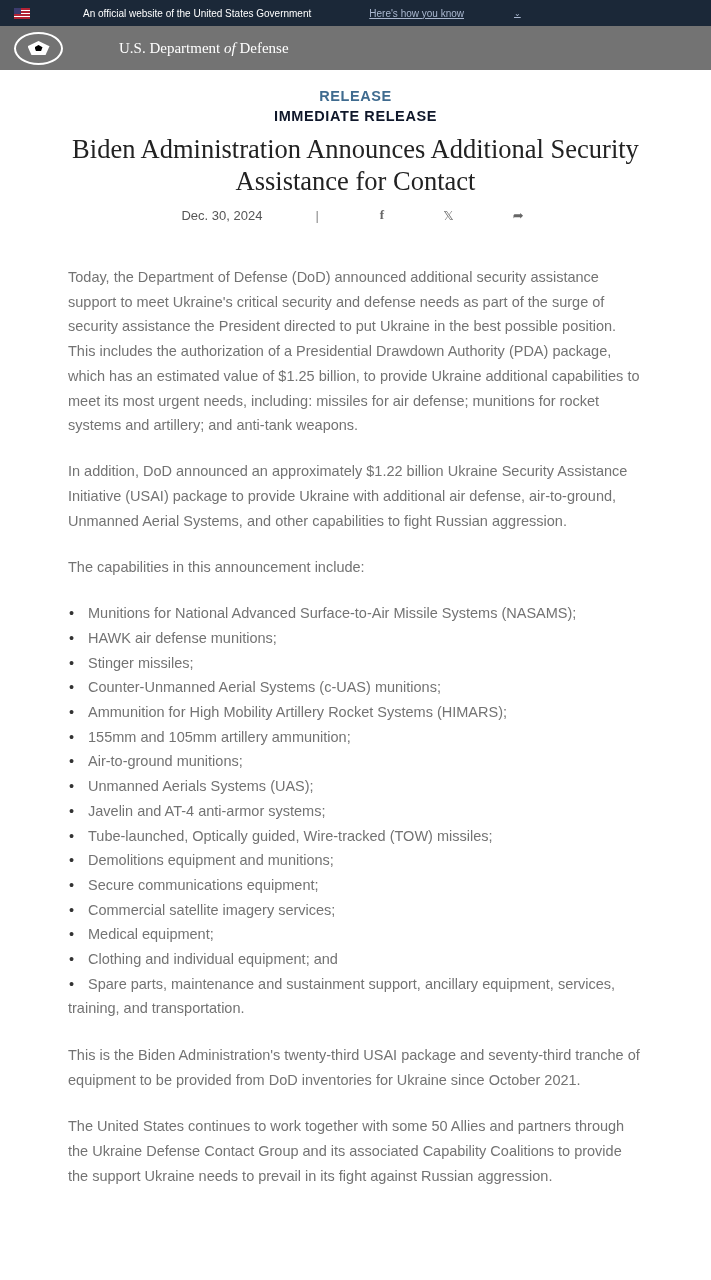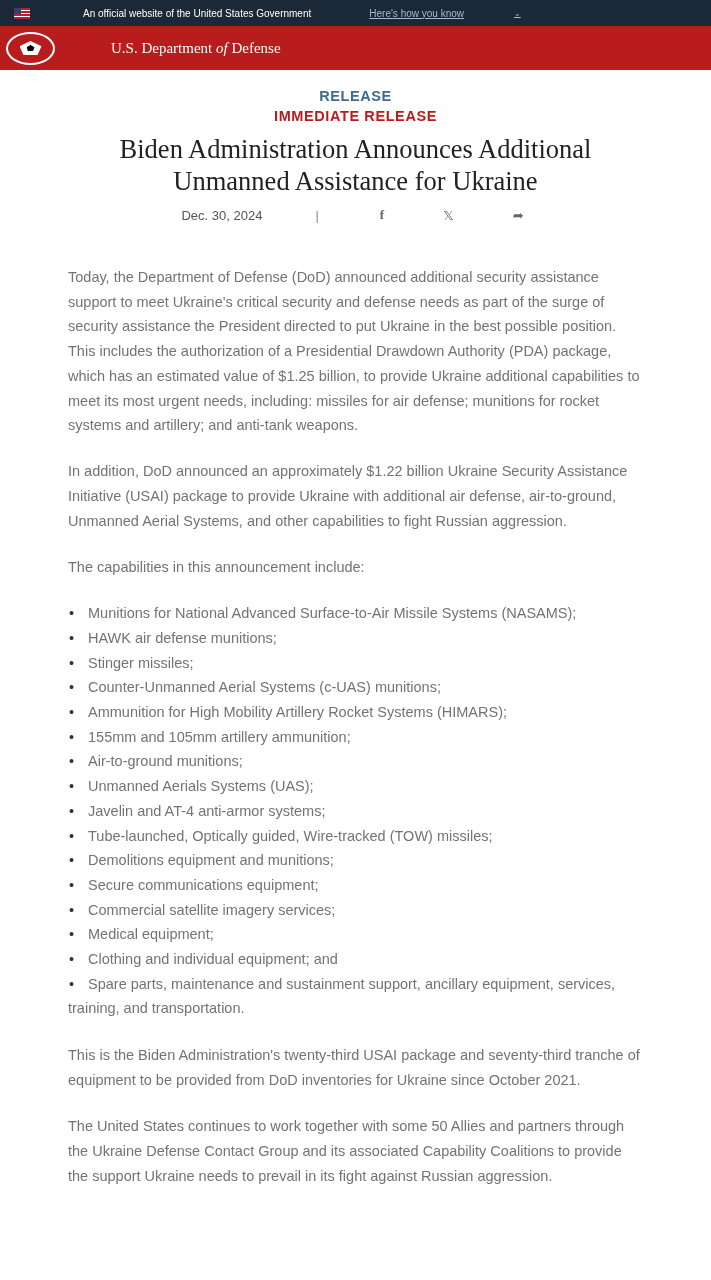--- a/index.html
+++ b/index.html
@@ -11,39 +11,39 @@
     padding-left: 14px; font-size: 10px; color: #ffffff;
   }
   .flag { width: 16px; height: 11px; margin-right: 6px; position: relative;
     background: repeating-linear-gradient(#b22234 0 1.57px, #ffffff 1.57px 3.14px); }
   .flag::before { content: ""; position: absolute; left: 0; top: 0; width: 7px; height: 6px; background: #3c3b6e; }
   .gov-text { margin-right: 11px; }
   .gov-link { color: #aab8d0; text-decoration: underline; display: flex; align-items: center; cursor: pointer; }
   .gov-link .chev { font-size: 8px; margin-left: 3px; text-decoration: none; }
 
   .site-header {
-    height: 44px; background: #b91c1c; display: flex; align-items: center;
-    padding: 0 6px; justify-content: space-between;
+    height: 44px; background: #737373; display: flex; align-items: center;
+    padding: 0 14px; justify-content: space-between;
   }
   .brand { display: flex; align-items: center; }
   .seal { width: 49px; height: 33px; border-radius: 50%; border: 2px solid #ffffff;
     display: flex; align-items: center; justify-content: center; margin-right: 9px; }
   .seal-inner { width: 30px; height: 18px; position: relative; }
   .seal-inner::before { content: ""; position: absolute; left: 4px; top: 2px; width: 22px; height: 14px;
     background: #ffffff; clip-path: polygon(50% 0, 100% 38%, 82% 100%, 18% 100%, 0 38%); }
   .seal-inner::after { content: ""; position: absolute; left: 11px; top: 6px; width: 8px; height: 6px;
     background: #000; clip-path: polygon(50% 0, 100% 38%, 82% 100%, 18% 100%, 0 38%); }
   .brand-name { font-family: "Liberation Serif", "DejaVu Serif", serif; font-size: 15px; color: #ffffff; }
   .brand-name i { font-style: italic; }
   .menu-btn { width: 24px; height: 18px; display: flex; flex-direction: column; justify-content: space-between; cursor: pointer; }
   .menu-btn span { display: block; height: 2px; background: #ffffff; }
 
   .article { padding: 0 68px; }
   .kicker { text-align: center; margin-top: 18px; font-size: 14.5px; font-weight: bold; letter-spacing: 0.6px; color: #3f6b8f; }
-  .subkicker { text-align: center; margin-top: 4px; font-size: 14.5px; font-weight: bold; letter-spacing: 0.6px; color: #b91c1c; }
+  .subkicker { text-align: center; margin-top: 4px; font-size: 14.5px; font-weight: bold; letter-spacing: 0.6px; color: #0f172a; }
   .title { text-align: center; margin-top: 9px; font-family: "Liberation Serif", "DejaVu Serif", serif;
     font-weight: normal; font-size: 26.5px; line-height: 32px; color: #222; }
   .meta { display: flex; justify-content: center; align-items: center; margin-top: 10px; font-size: 13px; color: #555; }
   .meta .sep { margin: 0 8px 0 6px; color: #888; }
   .share { display: inline-flex; align-items: center; justify-content: center; margin: 0 6px; color: #666; font-size: 13px; cursor: pointer; }
   .share.fb { font-weight: bold; font-family: "Liberation Serif", serif; }
 
   .body { margin-top: 42px; font-size: 14.5px; line-height: 24.7px; color: #737373; }
   .body p { margin-bottom: 21.5px; }
   .caps { list-style: none; margin-bottom: 22px; }
@@ -74,21 +74,21 @@
   <div class="menu-btn">
       <span></span>
       <span></span>
       <span></span>
     </div>
 </header>
 
 <main class="article">
   <div class="kicker">RELEASE</div>
   <div class="subkicker">IMMEDIATE RELEASE</div>
-  <h1 class="title">Biden Administration Announces Additional Unmanned Assistance for Ukraine</h1>
+  <h1 class="title">Biden Administration Announces Additional Security Assistance for Contact</h1>
   <div class="meta">
     <span>Dec. 30, 2024</span>
     <span class="sep">|</span>
     <span class="share fb">f</span>
     <span class="share">𝕏</span>
     <span class="share">➦</span>
   </div>
 
   <div class="body">
     <p>Today, the Department of Defense (DoD) announced additional security assistance support to meet Ukraine's critical security and defense needs as part of the surge of security assistance the President directed to put Ukraine in the best possible position. This includes the authorization of a Presidential Drawdown Authority (PDA) package, which has an estimated value of $1.25 billion, to provide Ukraine additional capabilities to meet its most urgent needs, including: missiles for air defense; munitions for rocket systems and artillery; and anti-tank weapons.</p>

